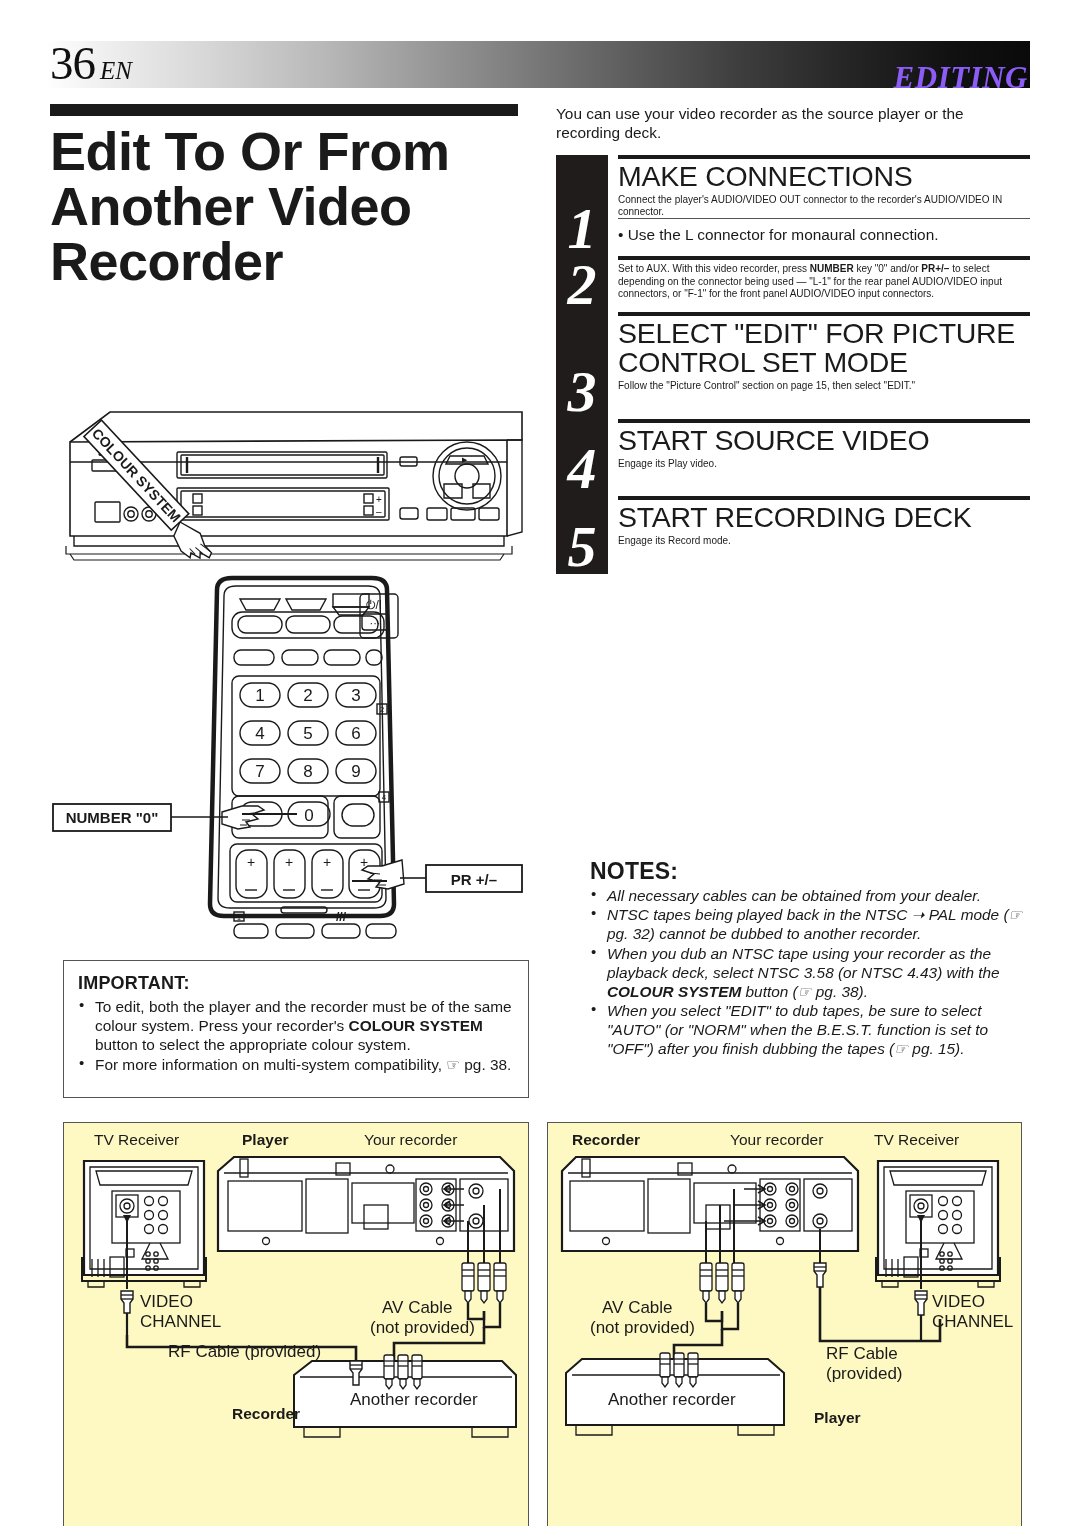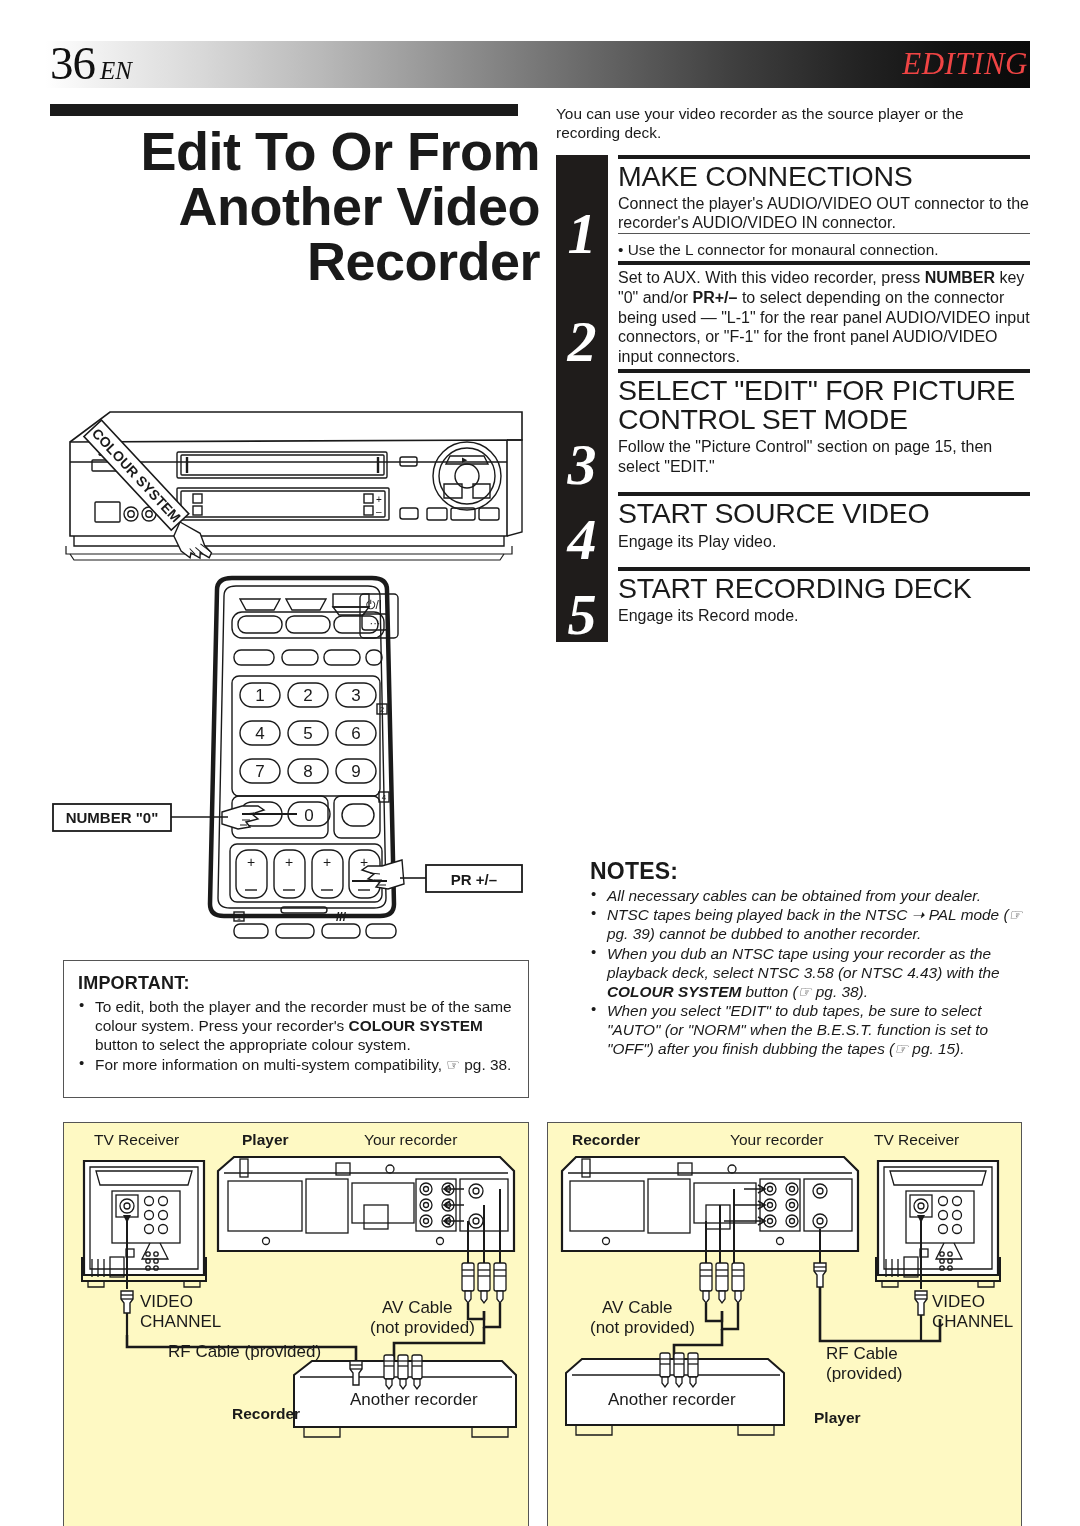--- a/index.html
+++ b/index.html
@@ -22,32 +22,32 @@
   .page-num {
     position: absolute; left: 50px; top: 36px;
     font-family: "Liberation Serif", serif;
     font-size: 47px; font-weight: 400; letter-spacing: -1px; color: #111;
   }
   .page-num .en {
     font-size: 25px; font-style: italic; font-family: "Liberation Serif", serif;
     margin-left: 5px; letter-spacing: 0;
   }
   .section-label {
-    position: absolute; right: 52px; top: 46px;
+    position: absolute; right: 52px; top: 60px;
     font-family: "Liberation Serif", serif;
-    font-size: 31px; font-weight: 400; font-style: italic;
-    color: #ef4444; letter-spacing: 0.5px;
+    font-size: 31px; font-weight: 700; font-style: italic;
+    color: #8b5cf6; letter-spacing: 0.5px;
   }
 
   
   .left-col { position: absolute; left: 50px; top: 104px; width: 490px; }
   .title-rule { width: 468px; height: 12px; background: #1a1a1a; margin-bottom: 8px; }
   .doc-title {
     font-size: 54px; font-weight: 700; line-height: 1.02;
-    letter-spacing: -0.5px; color: #1a1a1a; text-align: right;
+    letter-spacing: -0.5px; color: #1a1a1a;
   }
 
   
   .illus { position: absolute; left: 52px; top: 404px; width: 492px; height: 540px; }
   .illus svg { display: block; }
 
   
   .important-box {
     position: absolute; left: 63px; top: 960px; width: 466px; height: 138px;
     border: 1px solid #555; padding: 12px 14px 10px 14px;
@@ -71,27 +71,27 @@
   .step-bar {
     width: 52px; flex: 0 0 52px; background: #1f1c1b;
     display: flex; align-items: flex-end; justify-content: center;
     position: relative;
   }
   .step-num {
     font-family: "Liberation Serif", serif;
     font-style: italic; font-weight: 700; font-size: 58px; line-height: 0.88;
     color: #ffffff; padding-bottom: 2px;
   }
-  .step-body { flex: 1; padding-left: 10px; padding-bottom: 2px; }
+  .step-body { flex: 1; padding-left: 10px; padding-bottom: 12px; }
   .step-rule { height: 4px; background: #1a1a1a; margin-bottom: 3px; }
   .step-head {
     font-size: 28.5px; font-weight: 400; line-height: 1.02;
     letter-spacing: -0.3px; margin-bottom: 3px; color: #1a1a1a;
   }
-  .step-text { font-size: 16px; line-height: 1.235; }
+  .step-text { font-size: 10px; line-height: 1.235; }
   .step-text b { font-weight: 700; }
   .step-sub {
     font-size: 15.4px; line-height: 1.235; padding-top: 6px; 
     border-top: 1.5px solid #555;
   }
   .step-pad { height: 14px; }
 
   
   .notes { position: absolute; left: 590px; top: 858px; width: 445px; }
   .notes-title { font-size: 23px; font-weight: 700; letter-spacing: 0.2px; margin-bottom: 1px; }
@@ -377,21 +377,21 @@
           <div class="step-pad"></div>
         </div>
       </div>
 
     </div>
   </div>
 
   <div class="notes">
     <div class="notes-title">NOTES:</div>
     <div class="note-item">All necessary cables can be obtained from your dealer.</div>
-    <div class="note-item">NTSC tapes being played back in the NTSC ➝ PAL mode (☞ pg. 39) cannot be dubbed to another recorder.</div>
+    <div class="note-item">NTSC tapes being played back in the NTSC ➝ PAL mode (☞ pg. 32) cannot be dubbed to another recorder.</div>
     <div class="note-item">When you dub an NTSC tape using your recorder as the playback deck, select NTSC 3.58 (or NTSC 4.43) with the <b>COLOUR SYSTEM</b> button (☞ pg. 38).</div>
     <div class="note-item">When you select "EDIT" to dub tapes, be sure to select "AUTO" (or "NORM" when the B.E.S.T. function is set to "OFF") after you finish dubbing the tapes (☞ pg. 15).</div>
   </div>
 
   <div class="diagram-box diag-left">
     <svg width="464" height="336" viewBox="0 0 464 336">
 
       <text class="dlabel" x="30" y="22">TV Receiver</text>
       <text class="dlabel-b" x="178" y="22">Player</text>
       <text class="dlabel" x="300" y="22">Your recorder</text>

